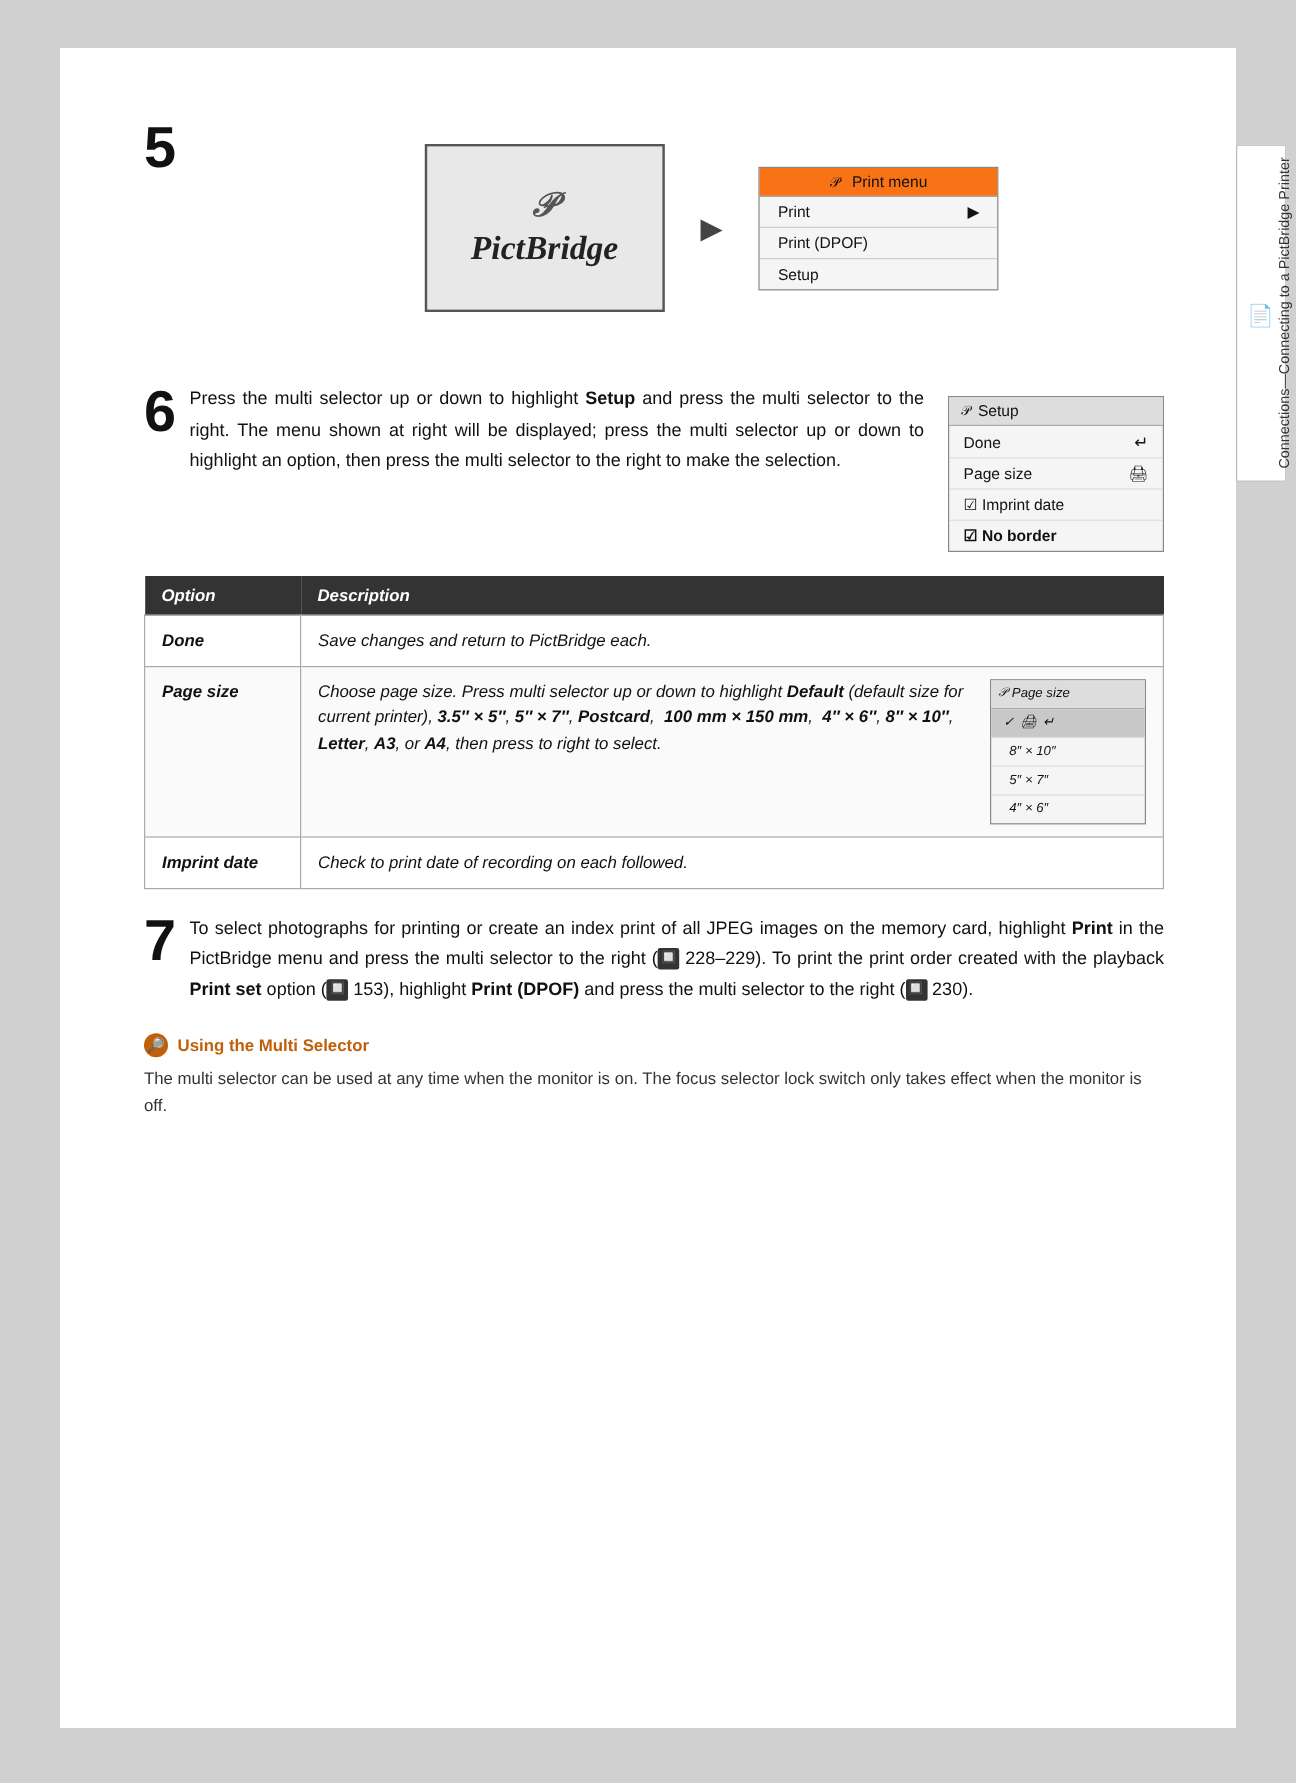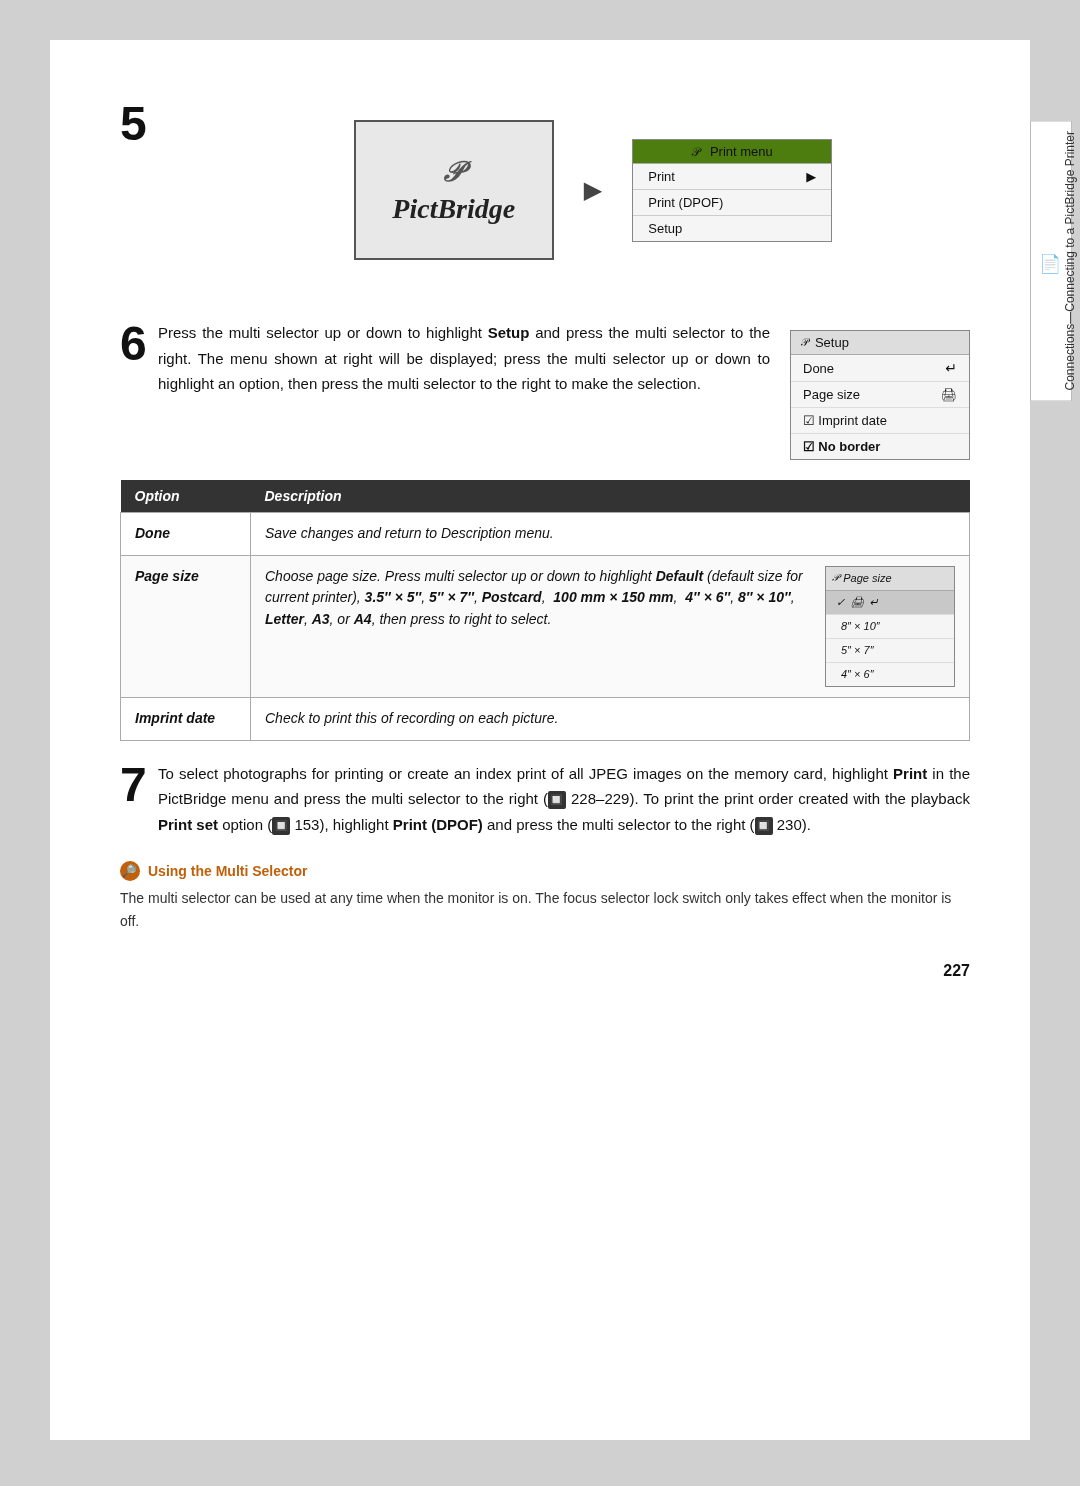--- a/index.html
+++ b/index.html
@@ -106,21 +106,21 @@
     .arrow-right {
       font-size: 24px;
       color: #444;
     }
     .print-menu-box {
       width: 200px;
       border: 1px solid #888;
       background: #f5f5f5;
     }
     .print-menu-title {
-      background: #4d7c0f;
+      background: #f97316;
       text-align: center;
       font-size: 13px;
       padding: 4px 0;
       border-bottom: 1px solid #aaa;
     }
     .print-menu-item {
       padding: 5px 15px;
       font-size: 13px;
       border-bottom: 1px solid #ccc;
       display: flex;
@@ -359,21 +359,21 @@
     <thead>
       <tr class="table-header-row">
         <th>Option</th>
         <th>Description</th>
       </tr>
     </thead>
     <tbody>
 
       <tr>
         <td class="col-option"><strong>Done</strong></td>
-        <td class="col-desc">Save changes and return to Description menu.</td>
+        <td class="col-desc">Save changes and return to PictBridge each.</td>
       </tr>
 
       <tr>
         <td class="col-option"><strong>Page size</strong></td>
         <td class="col-desc">
           <div class="page-size-cell">
             <div class="page-size-text">
               Choose page size.  Press multi selector up or down to highlight <strong>Default</strong> (default size for current printer), <strong>3.5″ × 5″</strong>, <strong>5″ × 7″</strong>, <strong>Postcard</strong>, &nbsp;<strong>100 mm × 150 mm</strong>, &nbsp;<strong>4″ × 6″</strong>, <strong>8″ × 10″</strong>, <strong>Letter</strong>, <strong>A3</strong>, or <strong>A4</strong>, then press to right to select.
             </div>
 
@@ -398,21 +398,21 @@
                 <span></span>
                   <span>4″ × 6″</span>
               </div>
             </div>
           </div>
         </td>
       </tr>
 
       <tr>
         <td class="col-option"><strong>Imprint date</strong></td>
-        <td class="col-desc">Check to print this of recording on each picture.</td>
+        <td class="col-desc">Check to print date of recording on each followed.</td>
       </tr>
 
     </tbody>
   </table>
 
   <div class="step7-section">
     <div style="display:flex; gap:0;">
       <div style="font-size:48px; font-weight:bold; line-height:1; min-width:38px; color:#111; flex-shrink:0;">7</div>
       <div style="font-size:15px; line-height:1.7; text-align:justify;">
         To select photographs for printing or create an index print of all JPEG images on the memory card, highlight <strong>Print</strong> in the PictBridge menu and press the multi selector to the right (<span style="display:inline-block; width:18px; height:18px; background:#333; border-radius:2px; color:#fff; font-size:10px; text-align:center; line-height:18px; vertical-align:middle;">🔲</span> 228–229).  To print the print order created with the playback <strong>Print set</strong> option (<span style="display:inline-block; width:18px; height:18px; background:#333; border-radius:2px; color:#fff; font-size:10px; text-align:center; line-height:18px; vertical-align:middle;">🔲</span> 153), highlight <strong>Print (DPOF)</strong> and press the multi selector to the right (<span style="display:inline-block; width:18px; height:18px; background:#333; border-radius:2px; color:#fff; font-size:10px; text-align:center; line-height:18px; vertical-align:middle;">🔲</span> 230).
@@ -421,15 +421,14 @@
   </div>
 
   <div class="multi-selector-note">
     <div class="multi-selector-heading">
       <span class="multi-selector-icon">🔎</span>
       <span>Using the Multi Selector</span>
     </div>
     <div class="multi-selector-text">The multi selector can be used at any time when the monitor is on.  The focus selector lock switch only takes effect when the monitor is off.</div>
   </div>
 
-  <div class="page-number">227</div>
 
 </div>
 
 </body></html>

